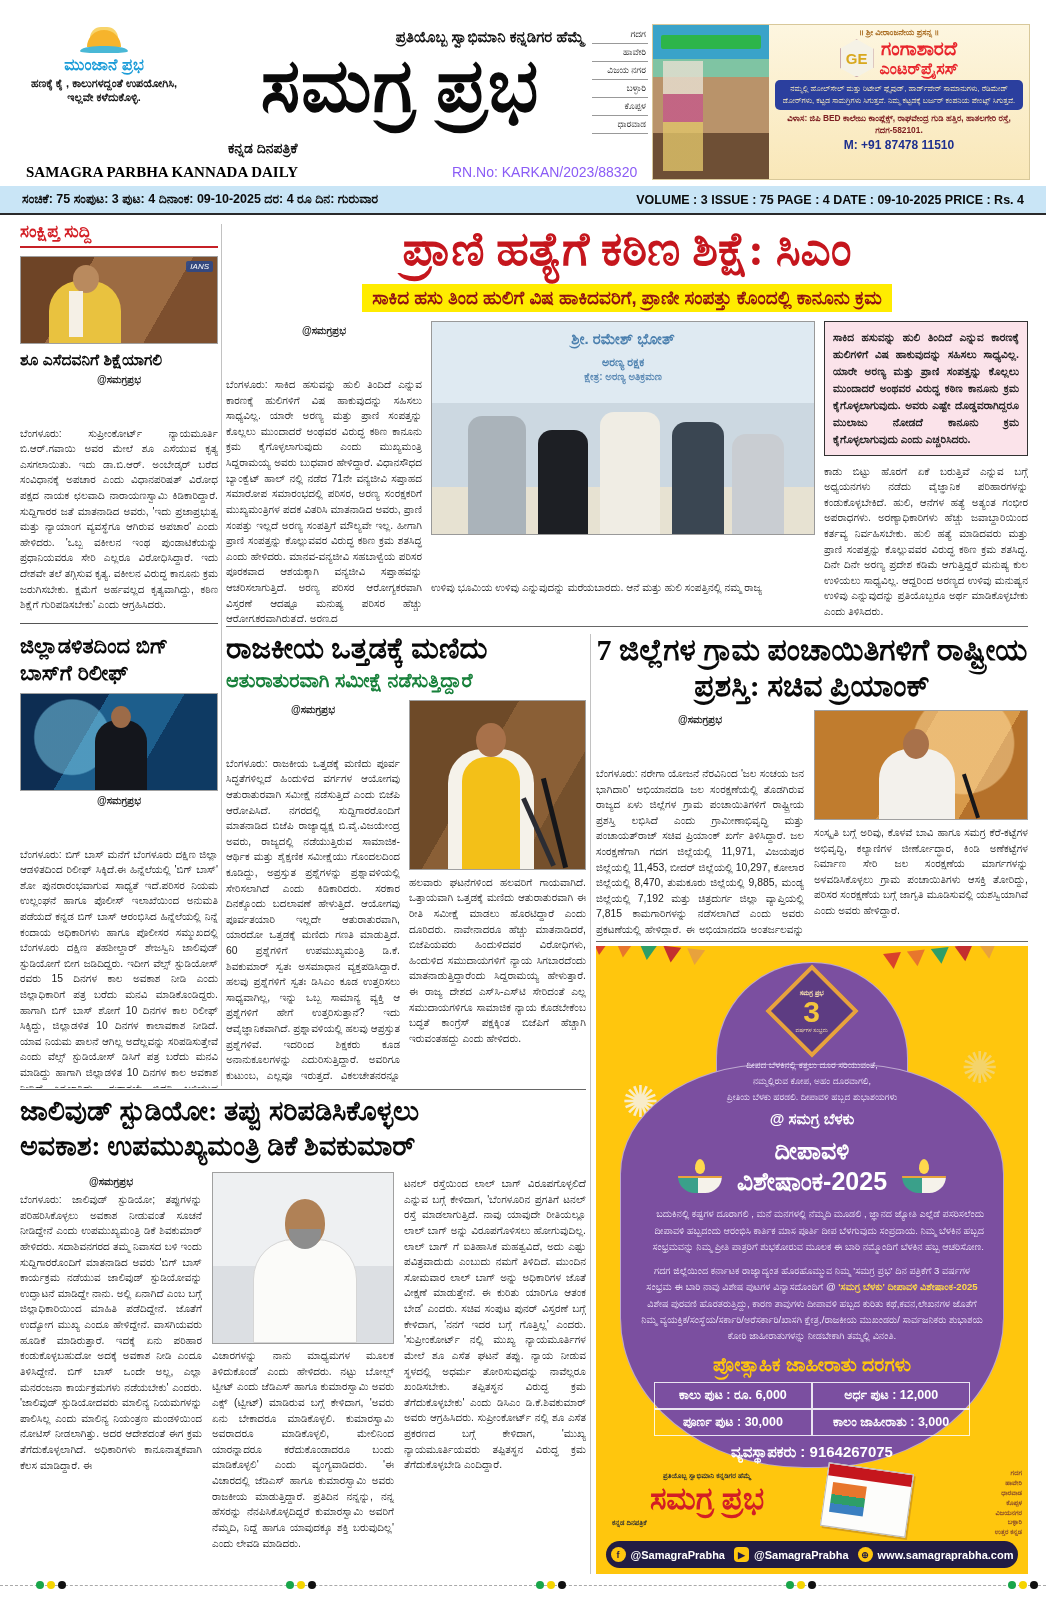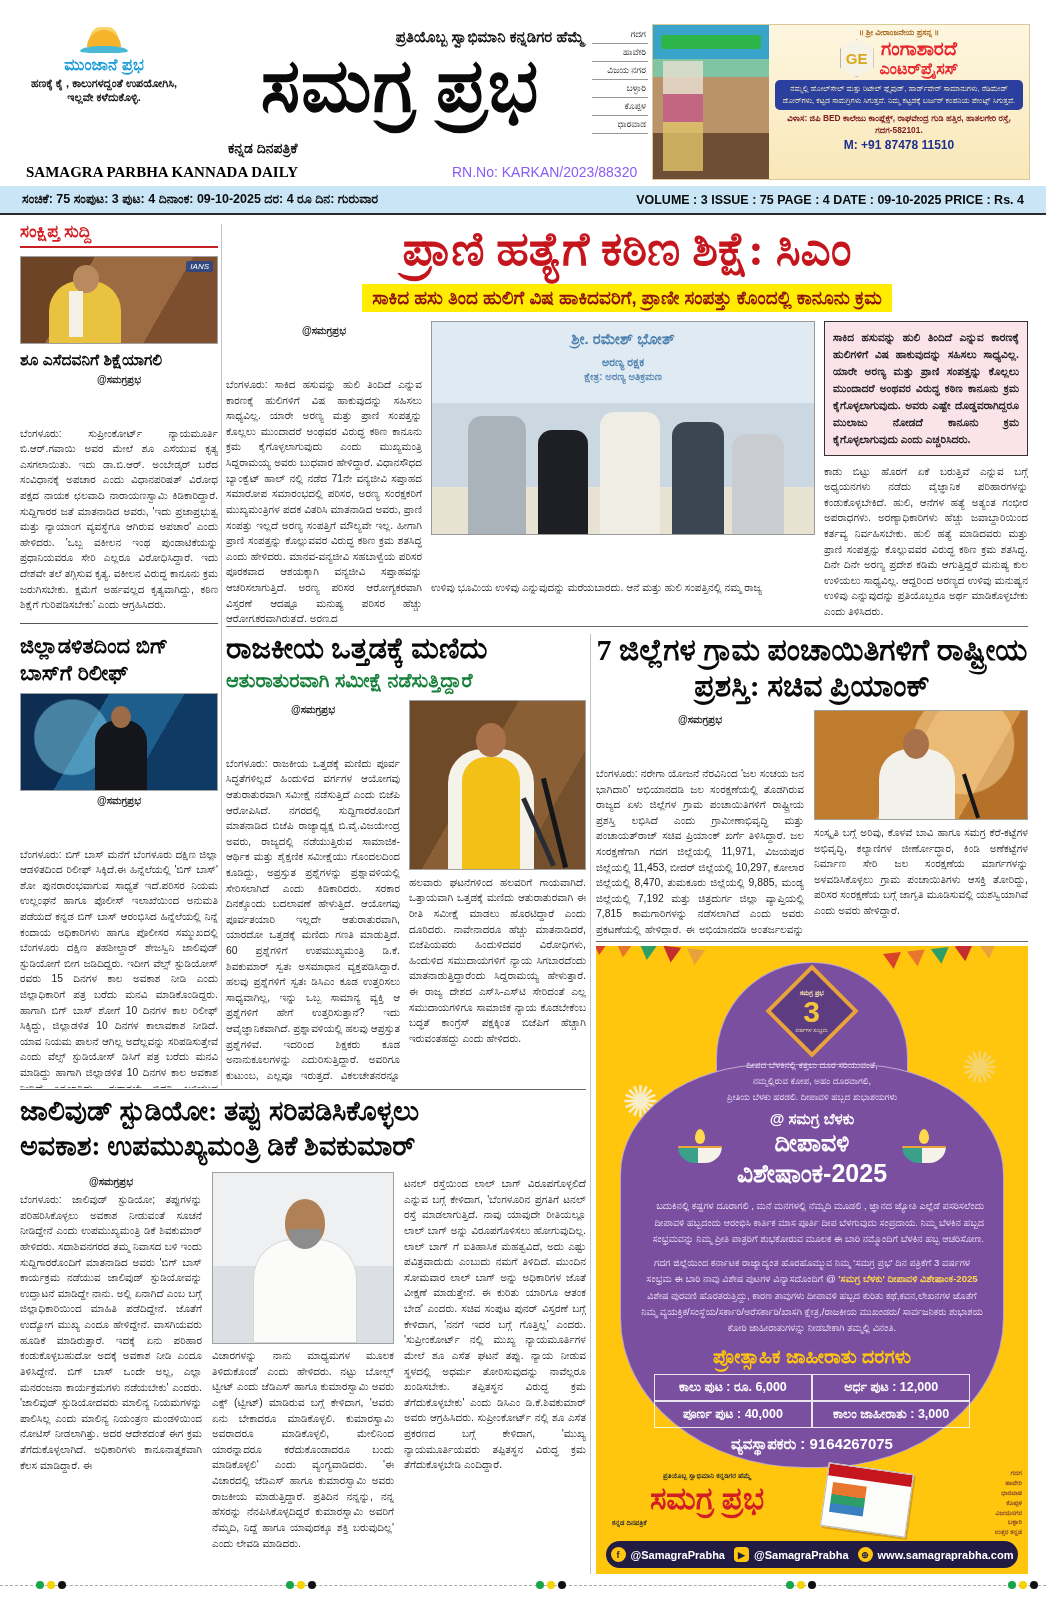--- a/index.html
+++ b/index.html
@@ -135,21 +135,21 @@
   .dome-top { position:absolute; left:50%; transform:translateX(-50%); top:16px; width:192px; height:160px; background:#7b4fa0; border-radius:96px 96px 0 0; border:1px solid rgba(255,255,255,.5); border-bottom:none; }
   .dome { position:absolute; left:24px; right:24px; top:118px; height:404px; background:#7b4fa0; border-radius:150px 150px 48% 48%/110px 110px 150px 150px; border:1px solid rgba(255,255,255,.5); }
   .dome-content { position:absolute; left:44px; right:44px; top:32px; text-align:center; color:#fff; z-index:3; }
   .badge { width:66px; height:66px; margin:0 auto; background:#5d3c82; border:4px solid #e8a33d; transform:rotate(45deg); display:flex; align-items:center; justify-content:center; }
   .badge-in { transform:rotate(-45deg); text-align:center; }
   .badge-top { font-size:6.5px; color:#ffe9b0; font-weight:bold; }
   .badge-num { font-size:30px; font-weight:900; color:#f3c53d; line-height:1; }
   .badge-bot { font-size:5.5px; color:#ffe9b0; }
   .intro { margin-top:14px; font-size:9px; line-height:1.75; color:#f2eaff; }
   .handle { margin-top:5px; font-size:15px; font-weight:900; }
-  .dw-title-row { display:flex; align-items:flex-start; justify-content:center; gap:14px; margin-top:1px; }
+  .dw-title-row { display:flex; align-items:flex-end; justify-content:center; gap:14px; margin-top:9px; }
   .dw-titles { text-align:center; }
   .dw-t1 { font-size:24px; font-weight:900; }
   .dw-t2 { font-size:25px; font-weight:900; margin-top:2px; }
   .diya { width:46px; height:38px; position:relative; }
   .diya-flame { position:absolute; left:18px; top:0; width:10px; height:15px; background:#ffd84d; border-radius:50% 50% 50% 50%/62% 62% 38% 38%; }
   .diya-bowl { position:absolute; left:1px; top:17px; width:44px; height:17px; background:linear-gradient(90deg,#3aa08a 0 45%, #f5f2ea 45% 100%); border-radius:0 0 22px 22px; border-top:2px solid #e8a33d; }
   .dw-para { margin-top:9px; font-size:9.6px; line-height:1.7; color:#f6efff;text-align:right; }
   .dw-para2 { margin-top:8px; font-size:9.6px; line-height:1.7; color:#f6efff; }
   .dw-hl { color:#ffd84d; font-weight:900; }
   .rates-title { margin-top:9px; font-size:19px; font-weight:900; color:#ffc60d; }
@@ -403,21 +403,21 @@
       <div class="dw-para">ಬದುಕಿನಲ್ಲಿ ಕಷ್ಟಗಳ ದೂರಾಗಲಿ , ಮನೆ ಮನಗಳಲ್ಲಿ ನೆಮ್ಮದಿ ಮೂಡಲಿ , ಜ್ಞಾನದ ಜ್ಯೋತಿ ಎಲ್ಲೆಡೆ ಪಸರಿಸಲೆಂದು ದೀಪಾವಳಿ ಹಬ್ಬದಂದು ಆರಂಭಿಸಿ ಕಾರ್ತಿಕ ಮಾಸ ಪೂರ್ತಿ ದೀಪ ಬೆಳಗುವುದು ಸಂಪ್ರದಾಯ. ನಿಮ್ಮ ಬೆಳಕಿನ ಹಬ್ಬದ ಸಂಭ್ರಮವನ್ನು ನಿಮ್ಮ ಪ್ರೀತಿ ಪಾತ್ರರಿಗೆ ಶುಭಕೋರುವ ಮೂಲಕ ಈ ಬಾರಿ ನಮ್ಮೊಂದಿಗೆ ಬೆಳಕಿನ ಹಬ್ಬ ಆಚರಿಸೋಣ.</div>
       <div class="dw-para2">
         <span>ಗದಗ ಜಿಲ್ಲೆಯಿಂದ ಕರ್ನಾಟಕ ರಾಜ್ಯಾದ್ಯಂತ ಹೊರಹೊಮ್ಮುವ ನಿಮ್ಮ 'ಸಮಗ್ರ ಪ್ರಭ' ದಿನ ಪತ್ರಿಕೆಗೆ 3 ವರ್ಷಗಳ ಸಂಭ್ರಮ ಈ ಬಾರಿ ನಾವು ವಿಶೇಷ ಪುಟಗಳ ವಿನ್ಯಾಸದೊಂದಿಗೆ @</span>
         <span class="dw-hl">'ಸಮಗ್ರ ಬೆಳಕು' ದೀಪಾವಳಿ ವಿಶೇಷಾಂಕ-2025</span>
         <span>ವಿಶೇಷ ಪುರವಣಿ ಹೊರತರುತ್ತಿದ್ದು, ಕಾರಣ ತಾವುಗಳು ದೀಪಾವಳಿ ಹಬ್ಬದ ಕುರಿತು ಕಥೆ,ಕವನ,ಲೇಖನಗಳ ಜೊತೆಗೆ ನಿಮ್ಮ ವ್ಯಯಕ್ತಿಕ/ಸಂಸ್ಥೆಯ/ಸರ್ಕಾರಿ/ಅರೆಸರ್ಕಾರಿ/ಖಾಸಗಿ ಕ್ಷೇತ್ರ,/ರಾಜಕೀಯ ಮುಖಂಡರು/ ಸಾರ್ವಜನಿಕರು ಶುಭಾಶಯ ಕೋರಿ ಜಾಹೀರಾತುಗಳನ್ನು ನೀಡಬೇಕಾಗಿ ತಮ್ಮಲ್ಲಿ ವಿನಂತಿ.</span>
       </div>
       <div class="rates-title">ಪ್ರೋತ್ಸಾಹಿಕ ಜಾಹೀರಾತು ದರಗಳು</div>
       <div class="rates">
         <div class="rate-cell">ಕಾಲು ಪುಟ : ರೂ. 6,000</div>
         <div class="rate-cell">ಅರ್ಧ ಪುಟ : 12,000</div>
-        <div class="rate-cell">ಪೂರ್ಣ ಪುಟ : 40,000</div>
+        <div class="rate-cell">ಪೂರ್ಣ ಪುಟ : 30,000</div>
         <div class="rate-cell">ಕಾಲಂ ಜಾಹೀರಾತು : 3,000</div>
       </div>
       <div class="manager">ವ್ಯವಸ್ಥಾಪಕರು : 9164267075</div>
     </div>
 
     <div class="ad-footer">
       <div class="dw-logo">
         <div class="dw-logo-tag">ಪ್ರತಿಯೊಬ್ಬ ಸ್ವಾಭಿಮಾನಿ ಕನ್ನಡಿಗರ ಹೆಮ್ಮೆ</div>
         <div class="dw-logo-title">ಸಮಗ್ರ ಪ್ರಭ</div>
         <div class="dw-logo-sub">ಕನ್ನಡ ದಿನಪತ್ರಿಕೆ</div>

